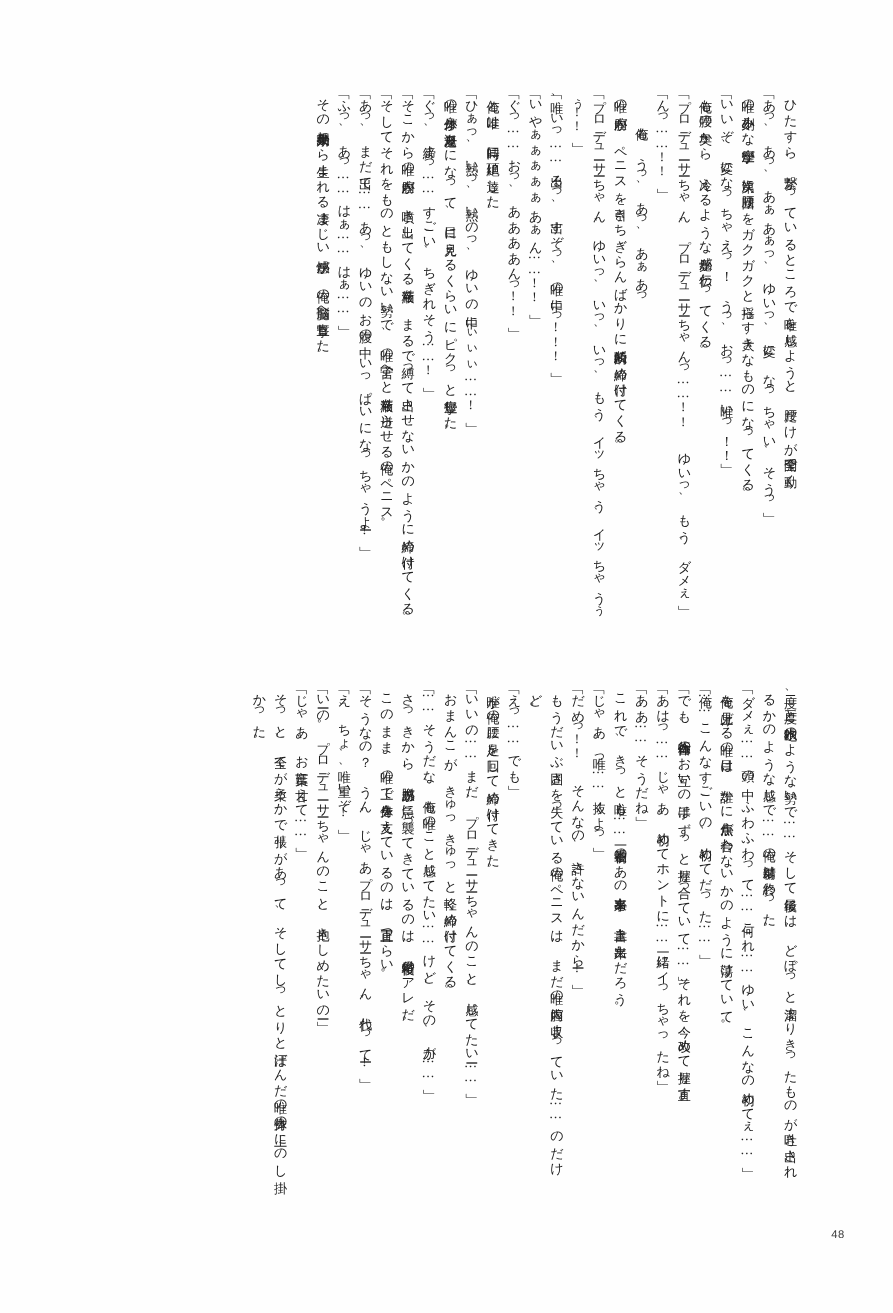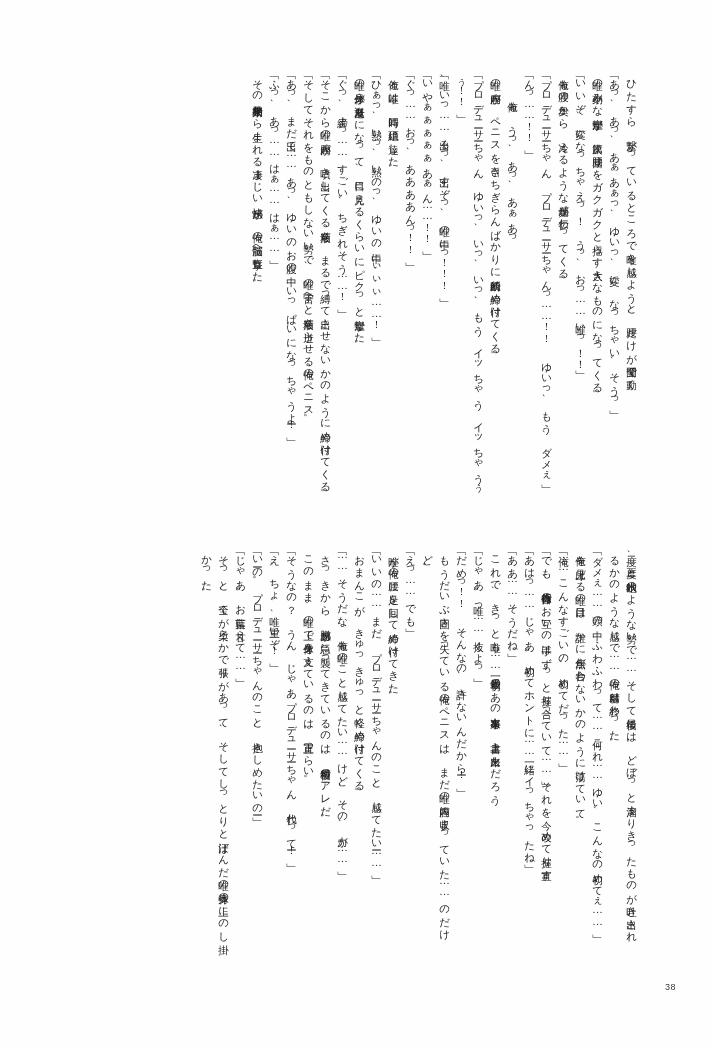--- a/index.html
+++ b/index.html
@@ -105,15 +105,15 @@
 おまんこが、きゅっきゅっと軽く締め付けてくる。
 「……そうだな、俺も唯のこと感じてたい……けど、その、力が……」
 さっきから、脱力感が急に襲ってきているのは、射精後のアレだ。
 このまま、唯の上で身体を支えているのは、正直つらい。
 「そうなの？　うん、じゃあプロデューサーちゃん、代わってー!」
 「え、ちょ、唯、重いぞ!」
 「いーの。プロデューサーちゃんのこと、抱きしめたいのー」
 「じゃあ、お言葉に甘えて……」
 そっと、全てが柔らかで張りがあって、そしてしっとりと汗ばんだ唯の身体の上にのし掛かった。</div>
 
-  <div class="page-number">38</div>
+  <div class="page-number">48</div>
 
 </div>
 
 </body></html>

